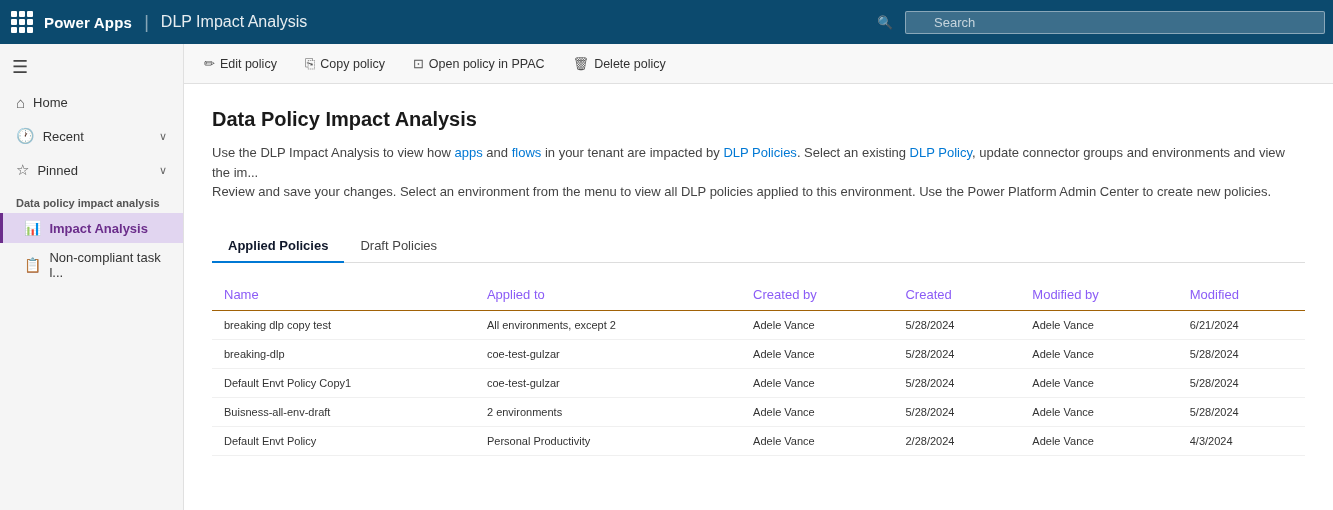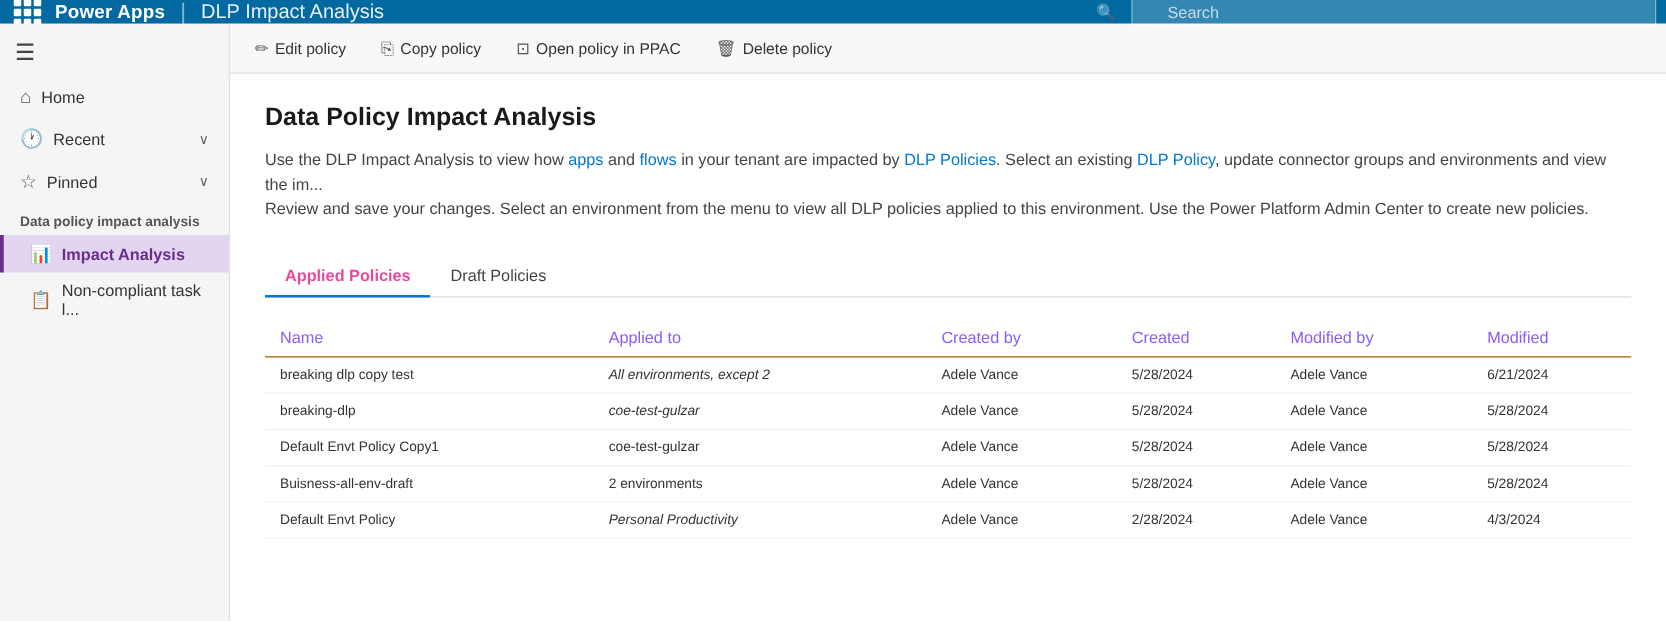--- a/index.html
+++ b/index.html
@@ -1,21 +1,21 @@
 <!DOCTYPE html>
 <html><head>
   <meta charset="utf-8">
   <style>
     * { box-sizing: border-box; margin: 0; padding: 0; }
     body { font-family: 'Segoe UI', Arial, sans-serif; font-size: 13px; background: #fff; overflow-x: hidden; }
 
     
     .top-nav {
-      background: #0369a1;
-      height: 19px;
+      background: #0c4a6e;
+      height: 44px;
       display: flex;
       align-items: center;
       padding: 0 8px;
       gap: 8px;
       color: #fff;
     }
     .top-nav-waffle {
       width: 28px; height: 28px;
       display: flex; align-items: center; justify-content: center;
       cursor: pointer;
@@ -146,21 +146,21 @@
       display: flex; border-bottom: 1px solid #ddd;
       margin-bottom: 16px;
     }
     .tab {
       padding: 8px 16px;
       font-size: 13px; cursor: pointer; color: #444;
       border-bottom: 2px solid transparent;
       margin-bottom: -1px;
     }
     .tab.active {
-      color: #ec4899;
+      color: #0f172a;
       border-bottom: 2px solid #0078d4;
       font-weight: 600;
     }
 
     
     .data-table {
       width: 100%;
       border-collapse: collapse;
     }
     .data-table th {
@@ -173,21 +173,21 @@
       white-space: nowrap;
     }
     .data-table td {
       padding: 8px 12px;
       font-size: 11px;
       color: #333;
       border-bottom: 1px solid #f0f0f0;
       vertical-align: middle;
     }
     .link-cell { color: #0078d4; cursor: pointer; }
-    .applied-to-link { color: #0078d4; cursor: pointer; font-style: italic; }
+    .applied-to-link { color: #0078d4; cursor: pointer; }
   </style>
 </head>
 <body>
 
 <nav class="top-nav">
   <div class="top-nav-waffle">
     <div class="waffle-grid">
       <div class="waffle-dot"></div>
         <div class="waffle-dot"></div>
         <div class="waffle-dot"></div>

